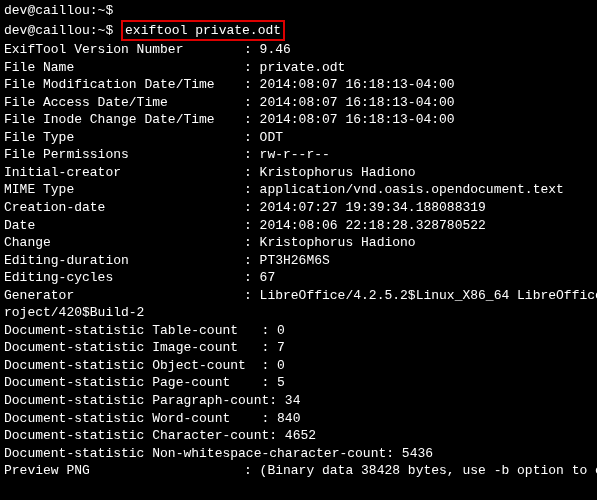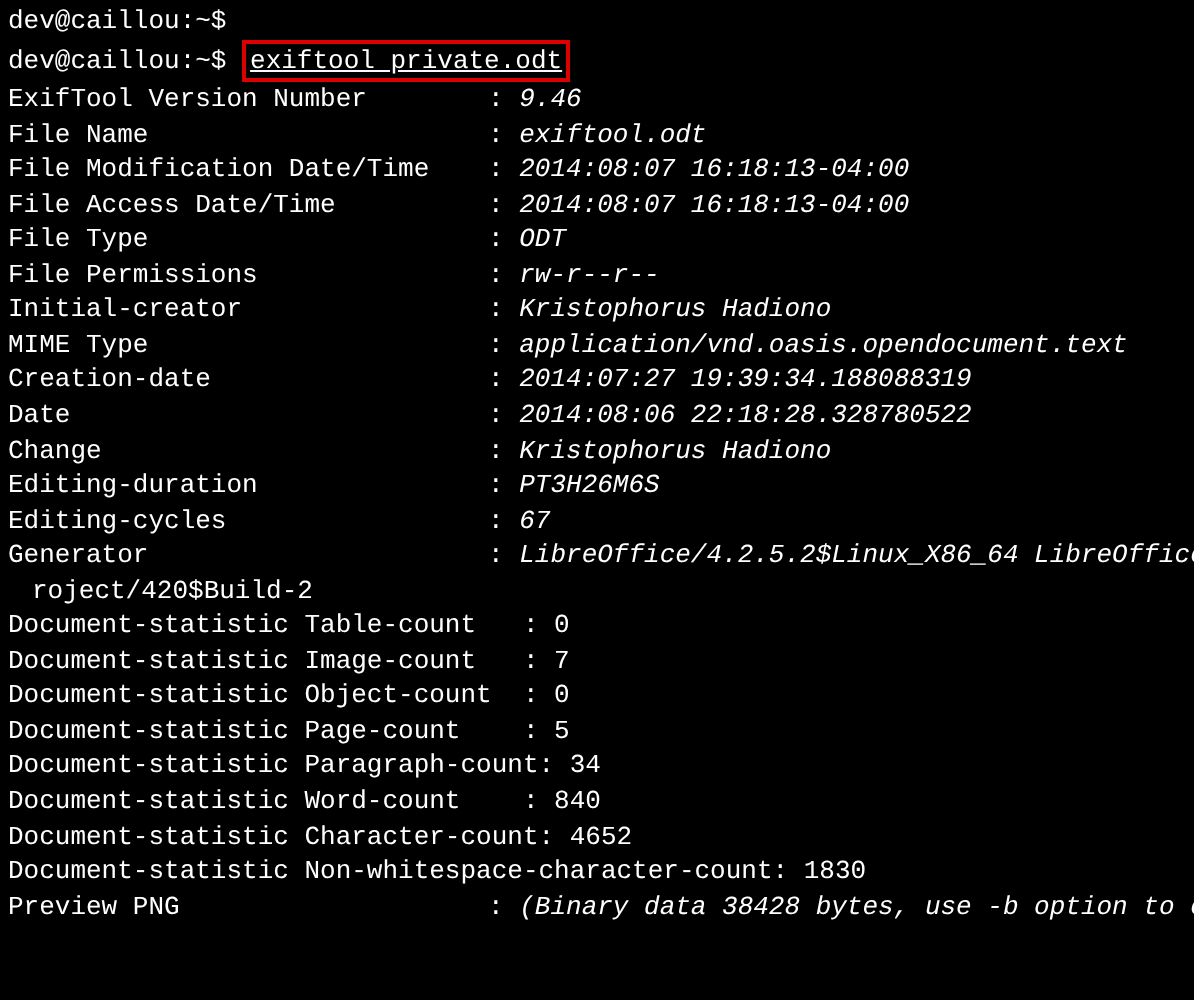--- a/index.html
+++ b/index.html
@@ -18,56 +18,54 @@
       overflow: hidden;
       padding: 2px 4px;
     }
     .prompt-line {
       white-space: pre;
     }
     .highlight-box {
       border: 2px solid #d00;
       padding: 0 2px;
       display: inline-block;
-      text-decoration: underline;
     }
     .kv-row {
       white-space: pre;
     }
     .label-cell {
       display: inline-block;
       width: 240px;
       white-space: pre;
     }
     .sep {
       white-space: pre;
     }
     .val {
       white-space: pre;
-      font-style: italic;
     }
     .wrap-line {
       white-space: pre;
-      margin-left: 12px;
     }
     .stat-row {
       white-space: pre;
     }
   </style>
 </head>
 <body>
 
 <div class="prompt-line">dev@caillou:~$</div>
 <div class="prompt-line"><span>dev@caillou:~$ </span><span class="highlight-box">exiftool private.odt</span></div>
 
 <div id="fields-container">
     <div class="kv-row"><span class="label-cell">ExifTool Version Number</span><span class="sep">: </span><span class="val">9.46</span></div>
-    <div class="kv-row"><span class="label-cell">File Name</span><span class="sep">: </span><span class="val">exiftool.odt</span></div>
+    <div class="kv-row"><span class="label-cell">File Name</span><span class="sep">: </span><span class="val">private.odt</span></div>
     <div class="kv-row"><span class="label-cell">File Modification Date/Time</span><span class="sep">: </span><span class="val">2014:08:07 16:18:13-04:00</span></div>
     <div class="kv-row"><span class="label-cell">File Access Date/Time</span><span class="sep">: </span><span class="val">2014:08:07 16:18:13-04:00</span></div>
+    <div class="kv-row"><span class="label-cell">File Inode Change Date/Time</span><span class="sep">: </span><span class="val">2014:08:07 16:18:13-04:00</span></div>
     <div class="kv-row"><span class="label-cell">File Type</span><span class="sep">: </span><span class="val">ODT</span></div>
     <div class="kv-row"><span class="label-cell">File Permissions</span><span class="sep">: </span><span class="val">rw-r--r--</span></div>
     <div class="kv-row"><span class="label-cell">Initial-creator</span><span class="sep">: </span><span class="val">Kristophorus Hadiono</span></div>
     <div class="kv-row"><span class="label-cell">MIME Type</span><span class="sep">: </span><span class="val">application/vnd.oasis.opendocument.text</span></div>
     <div class="kv-row"><span class="label-cell">Creation-date</span><span class="sep">: </span><span class="val">2014:07:27 19:39:34.188088319</span></div>
     <div class="kv-row"><span class="label-cell">Date</span><span class="sep">: </span><span class="val">2014:08:06 22:18:28.328780522</span></div>
     <div class="kv-row"><span class="label-cell">Change</span><span class="sep">: </span><span class="val">Kristophorus Hadiono</span></div>
     <div class="kv-row"><span class="label-cell">Editing-duration</span><span class="sep">: </span><span class="val">PT3H26M6S</span></div>
     <div class="kv-row"><span class="label-cell">Editing-cycles</span><span class="sep">: </span><span class="val">67</span></div>
     <div class="kv-row"><span class="label-cell">Generator</span><span class="sep">: </span><span class="val">LibreOffice/4.2.5.2$Linux_X86_64 LibreOffice_p</span></div>
@@ -76,16 +74,16 @@
 <div class="wrap-line">roject/420$Build-2</div>
 
 <div id="stats-container">
     <div class="stat-row">Document-statistic Table-count   : 0</div>
     <div class="stat-row">Document-statistic Image-count   : 7</div>
     <div class="stat-row">Document-statistic Object-count  : 0</div>
     <div class="stat-row">Document-statistic Page-count    : 5</div>
     <div class="stat-row">Document-statistic Paragraph-count: 34</div>
     <div class="stat-row">Document-statistic Word-count    : 840</div>
     <div class="stat-row">Document-statistic Character-count: 4652</div>
-    <div class="stat-row">Document-statistic Non-whitespace-character-count: 1830</div>
+    <div class="stat-row">Document-statistic Non-whitespace-character-count: 5436</div>
   </div>
 
 <div class="kv-row"><span class="label-cell">Preview PNG</span><span class="sep">: </span><span class="val">(Binary data 38428 bytes, use -b option to ext</span></div>
 
 </body></html>

